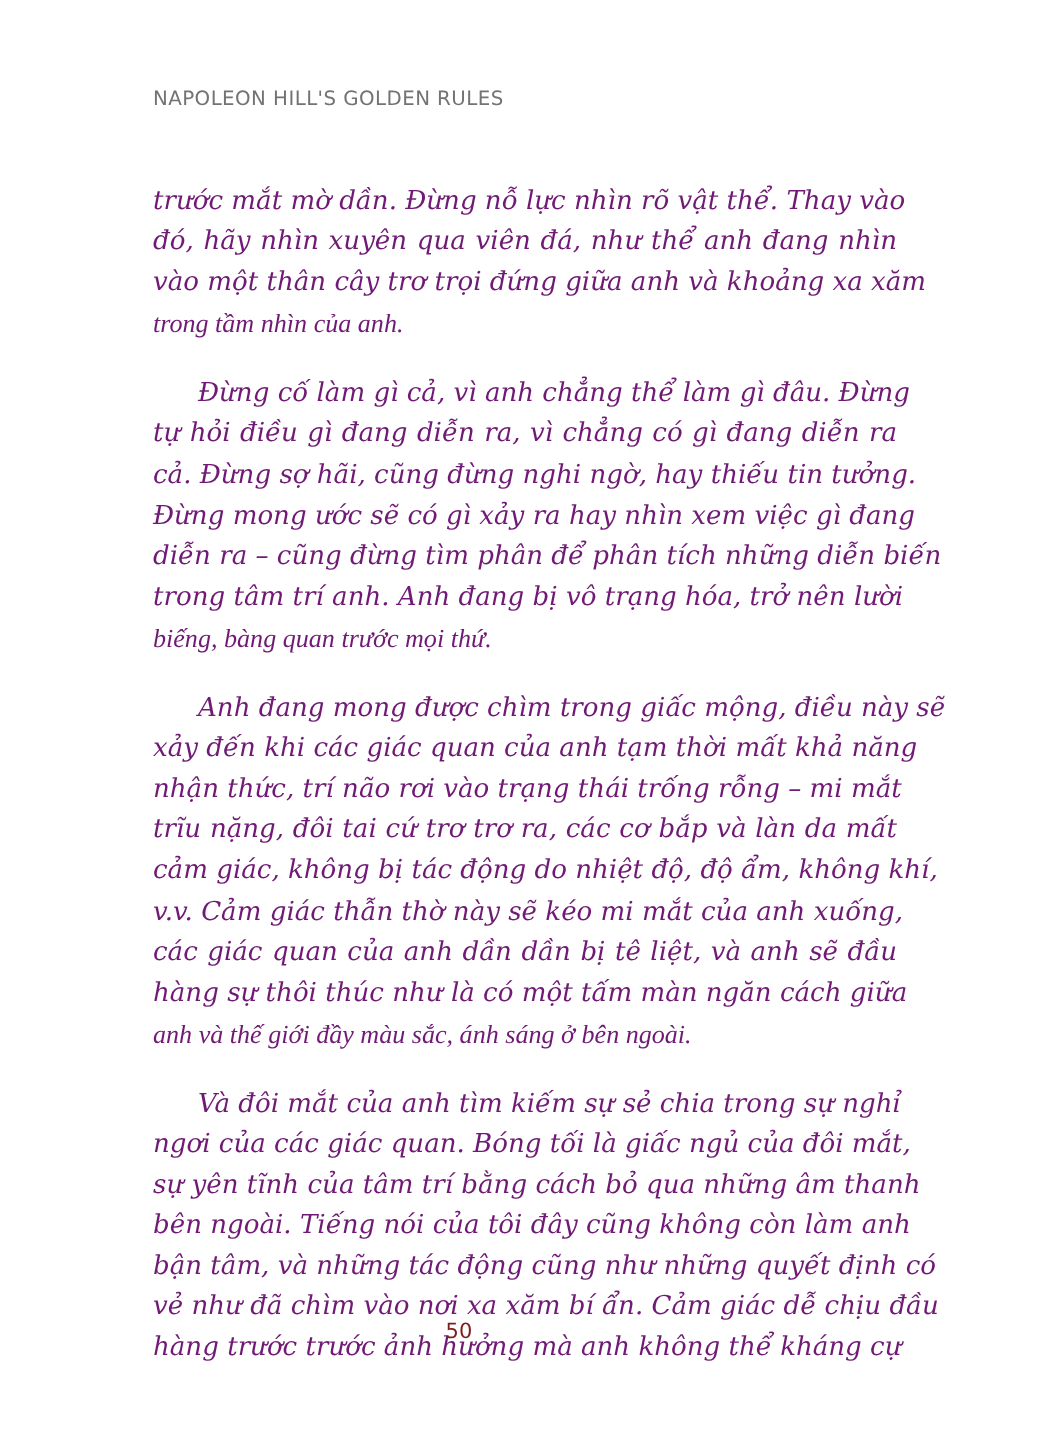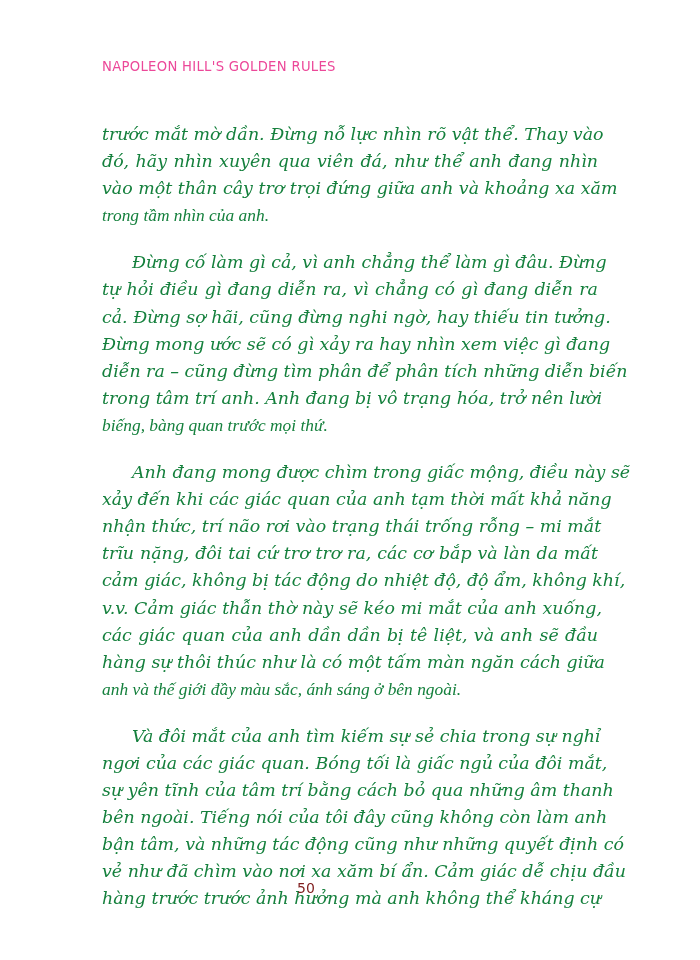--- a/index.html
+++ b/index.html
@@ -20,32 +20,32 @@
       width: 700px; height: 960px;
       background: #ffffff;
     }
     .running-head {
       position: absolute;
       left: 102px;
       top: 59px;
       font-family: "DejaVu Sans", sans-serif;
       font-size: 13.2px;
       letter-spacing: 0.3px;
-      color: #ec4899;
+      color: #737373;
       white-space: nowrap;
     }
     .body-text {
       position: absolute;
       left: 102px;
       top: 121px;
       width: 496px;
       font-family: "DejaVu Serif", serif;
       font-style: italic;
       font-size: 17.4px;
-      color: #15803d;
+      color: #701a75;
     }
     .para {
       margin: 0 0 12px 0;
     }
     .line {
       display: block;
       height: 27.1px;
       line-height: 27.1px;
       text-align: justify;
       text-align-last: justify;

